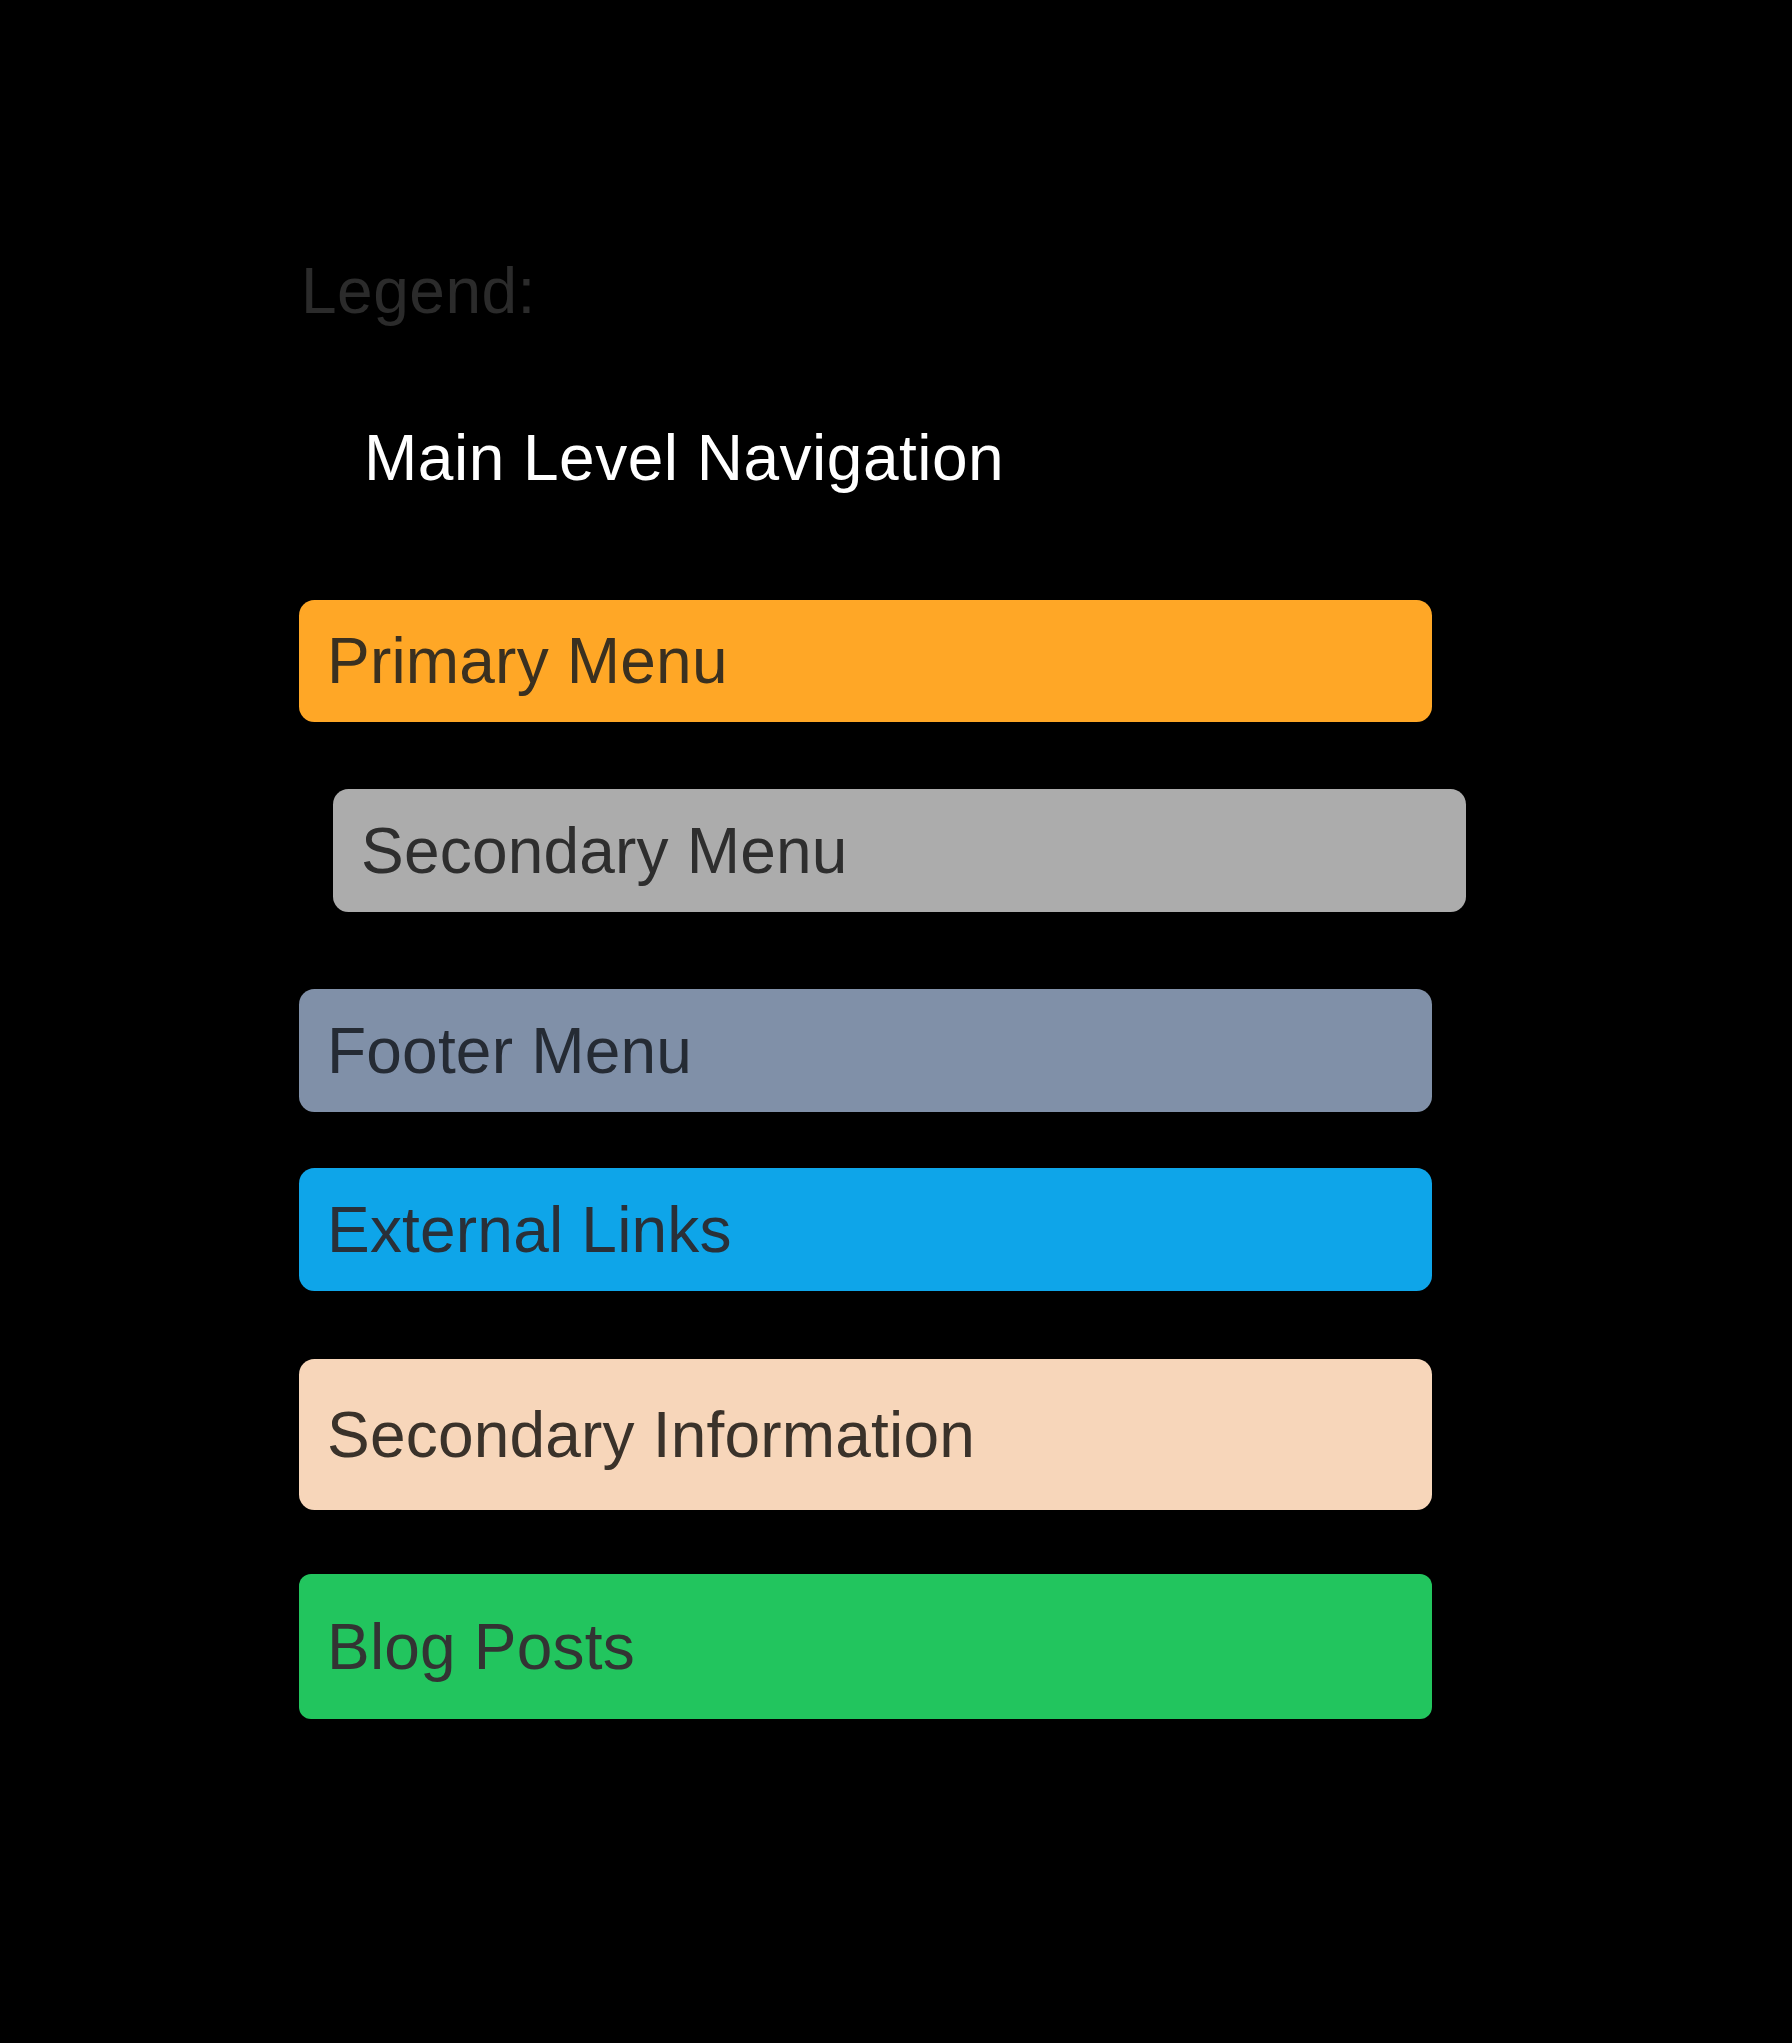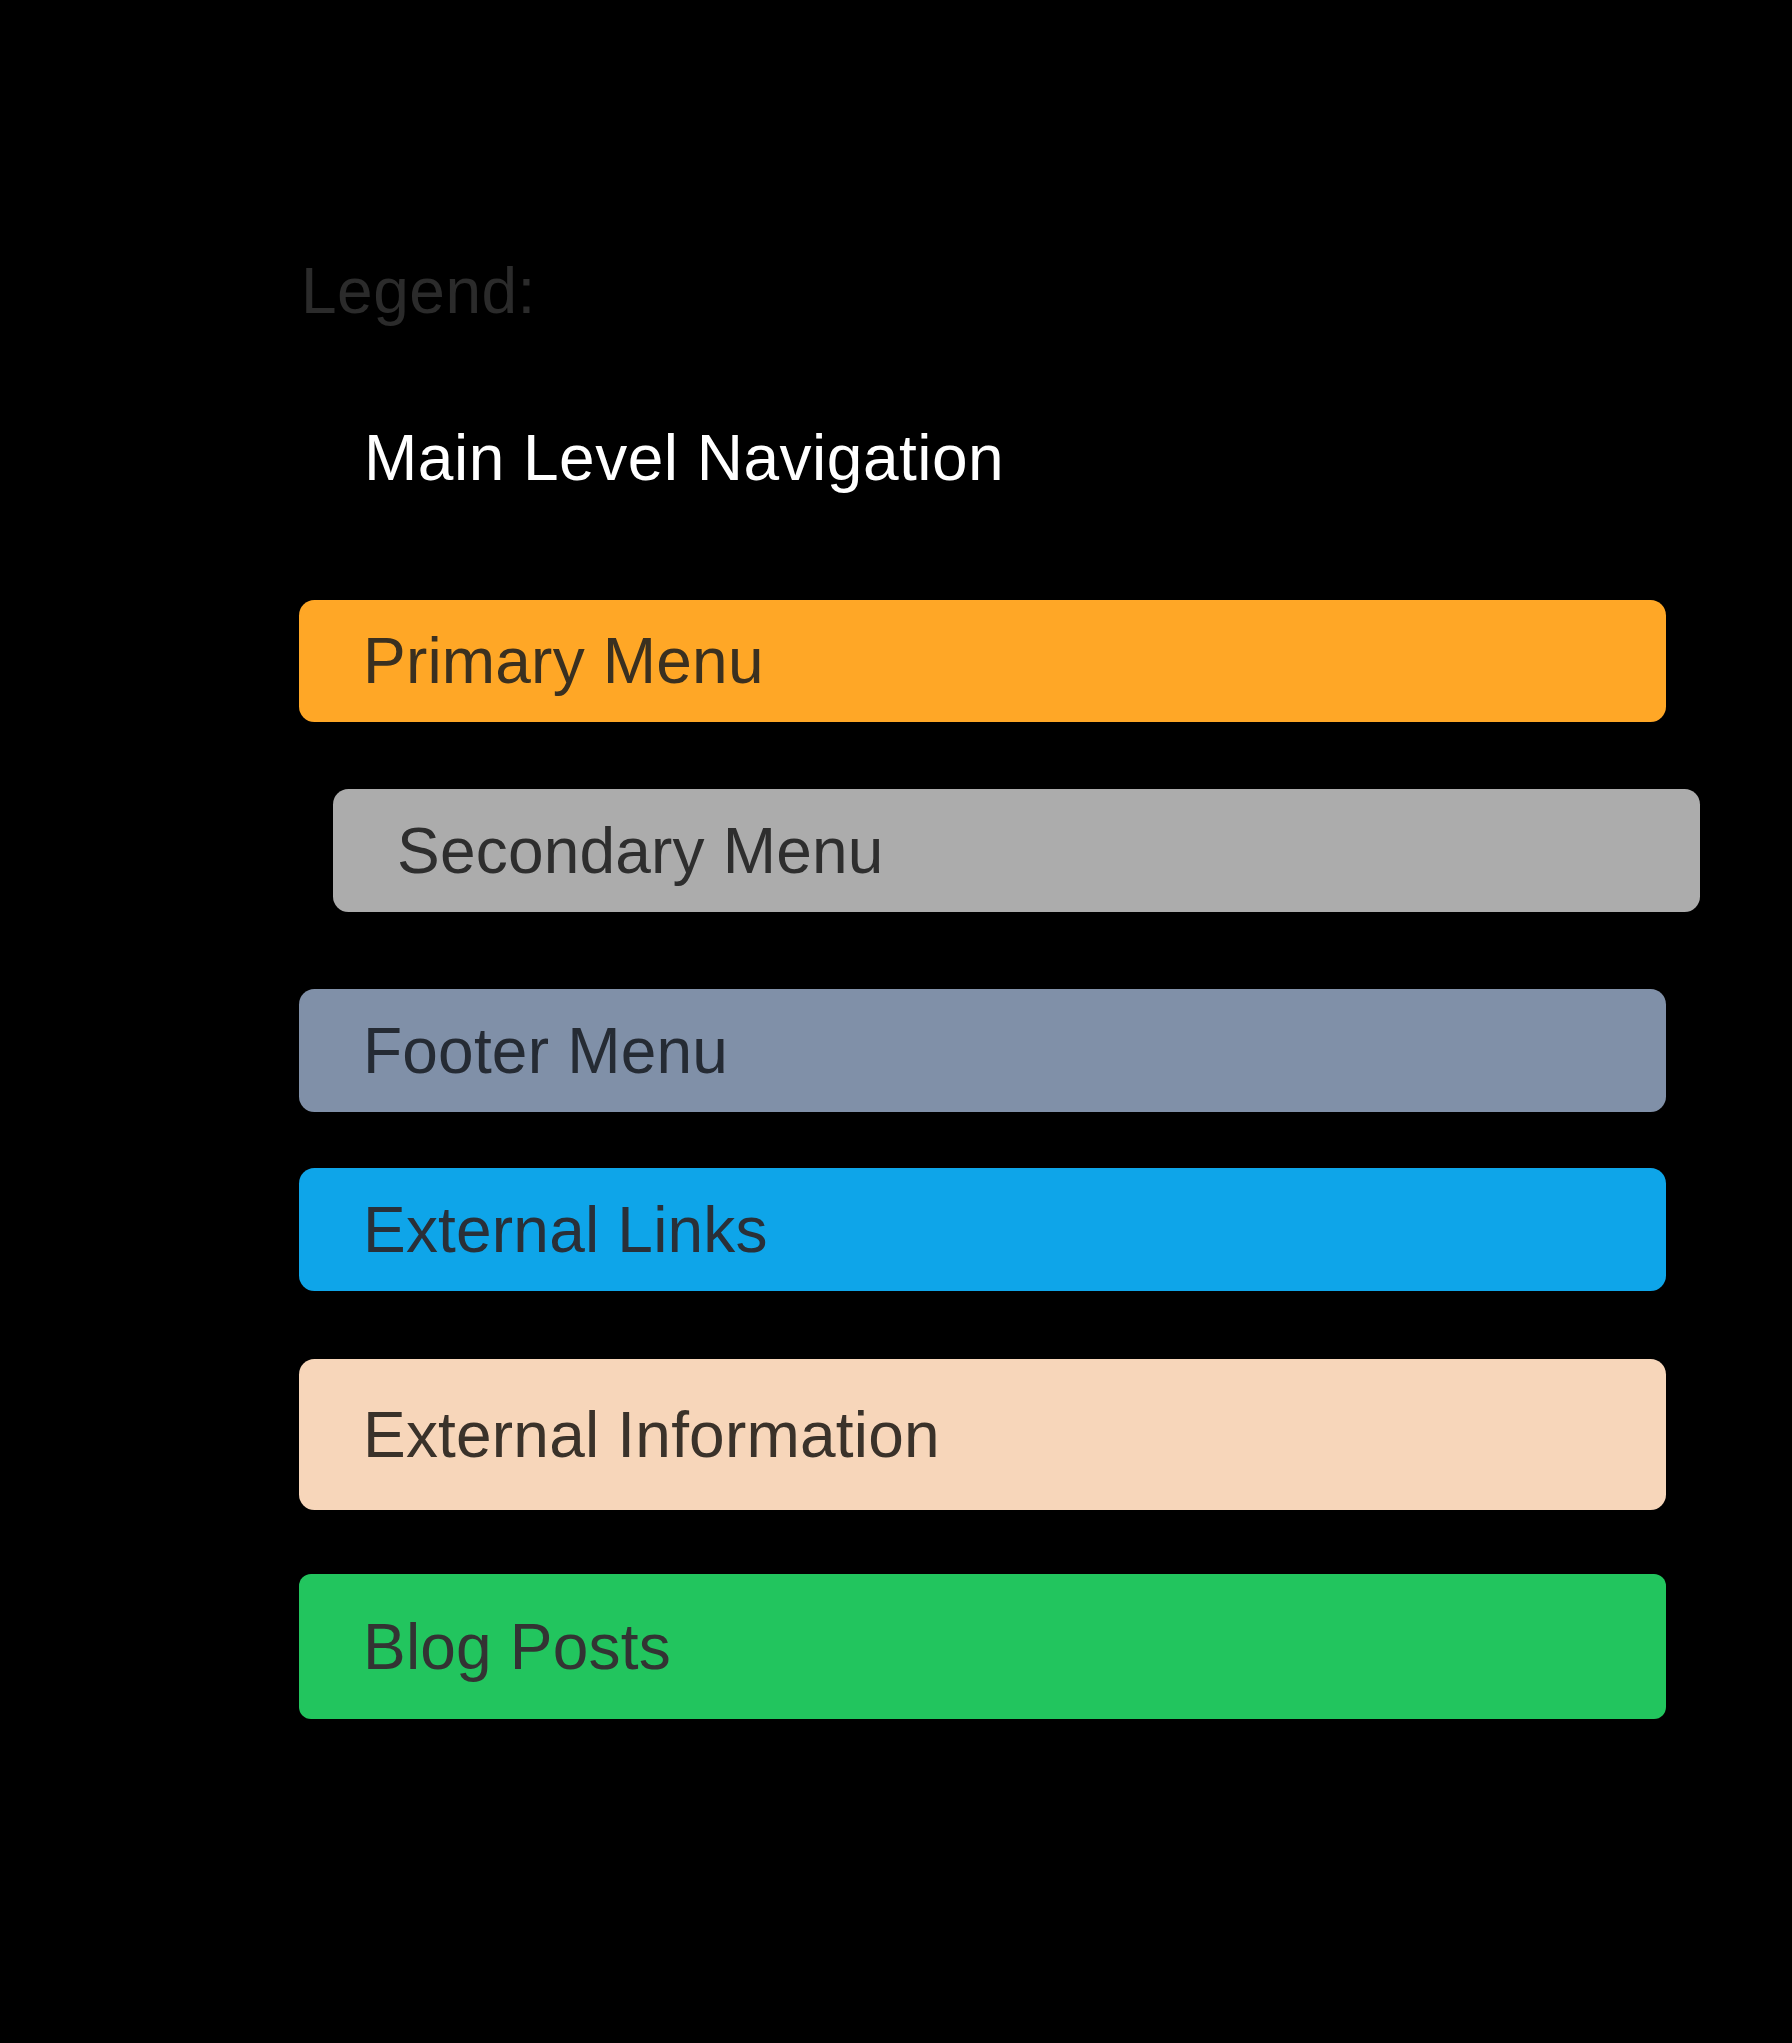--- a/index.html
+++ b/index.html
@@ -30,26 +30,26 @@
     top: 420px;
     font-size: 64px;
     font-weight: 500;
     letter-spacing: 0.5px;
     line-height: 1.2;
     color: #FFFFFF;
   }
   .legend-item {
     position: absolute;
     left: 299px;
-    width: 1367px;
+    width: 1133px;
     border-radius: 15.4px;
     display: flex;
     align-items: center;
     box-sizing: border-box;
-    padding-left: 64px;
+    padding-left: 28px;
   }
   .legend-item-label {
     font-size: 64px;
     font-weight: 500;
     letter-spacing: 0.2px;
     line-height: 1;
     white-space: nowrap;
   }
 </style>
 </head>
@@ -71,21 +71,21 @@
 
   <div class="legend-item" style="top: 982px; height: 123px; background: rgb(128, 144, 168); margin-top: 7px;">
     <span class="legend-item-label" style="color: rgb(37, 43, 52);">Footer Menu</span>
   </div>
 
   <div class="legend-item" style="top: 1168px; height: 123px; background: #0ea5e9;">
     <span class="legend-item-label" style="color: rgb(42, 48, 56);">External Links</span>
   </div>
 
   <div class="legend-item" style="top: 1359px; height: 151px; background: rgb(247, 214, 186);">
-    <span class="legend-item-label" style="color: rgb(58, 50, 42);">External Information</span>
+    <span class="legend-item-label" style="color: rgb(58, 50, 42);">Secondary Information</span>
   </div>
 
   <div class="legend-item" style="top: 1574px; height: 145px; background: #22c55e; border-radius: 12px;">
     <span class="legend-item-label" style="color: rgb(51, 51, 51);">Blog Posts</span>
   </div>
 </div>
 </div>
 
 
 </body></html>

